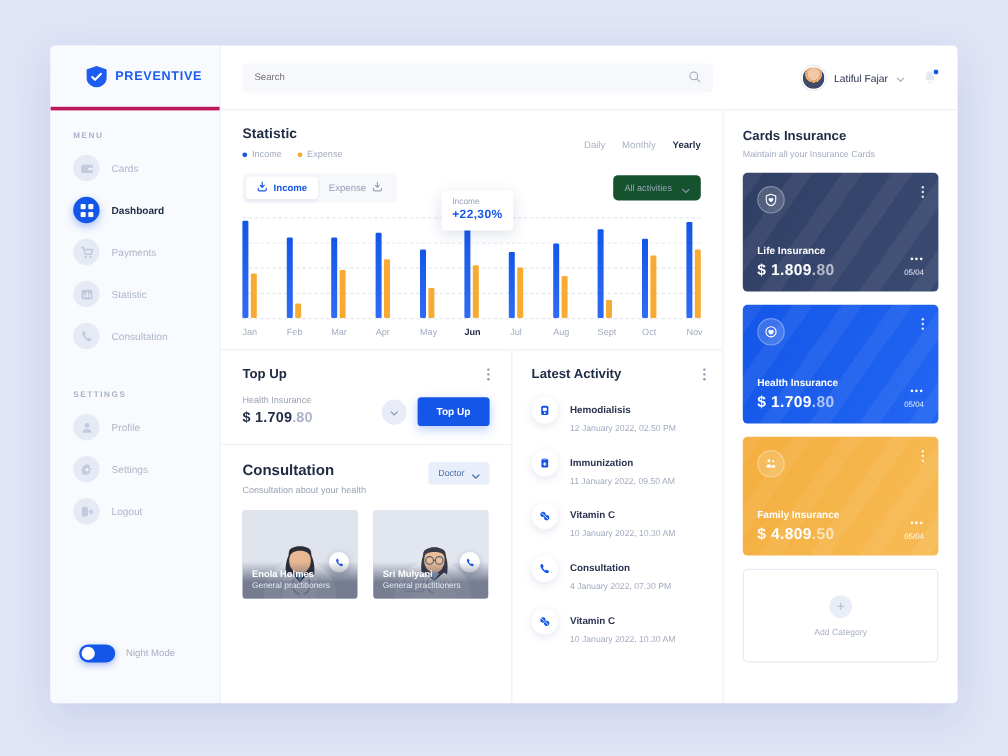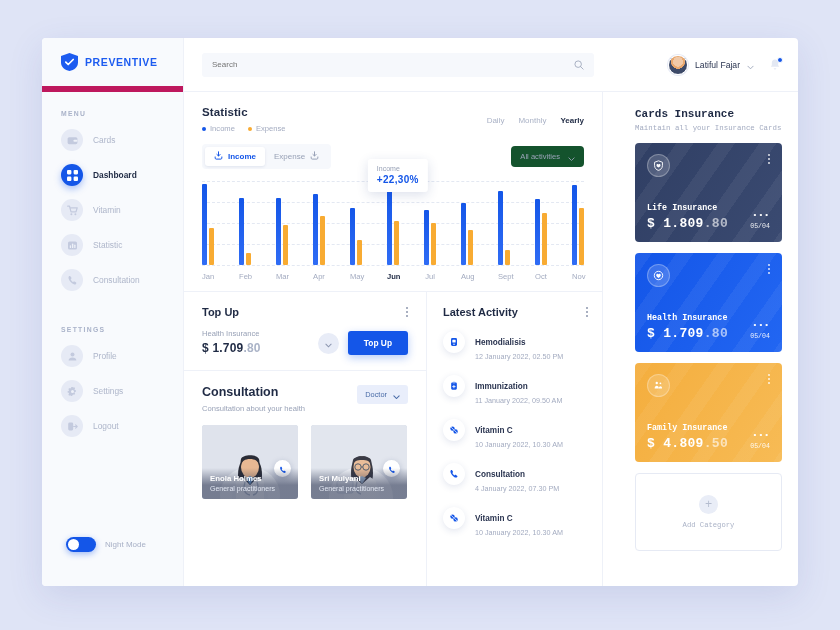--- a/index.html
+++ b/index.html
@@ -20,22 +20,22 @@
 
   
   .sidebar {
     width: 142px; flex: 0 0 142px;
     background: #f8fAfd;
     border-right: 1px solid #eef1f8;
     display: flex; flex-direction: column;
   }
   .brand {
     height: 54px; display: flex; align-items: center; gap: 7px;
-    padding-left: 19px;
-    border-bottom: 6px solid #be185d;
+    padding-left: 30px;
+    border-bottom: 3px solid #be185d;
   }
   .brand-mark { width: 17px; height: 18px; flex: 0 0 17px; }
   .brand-name {
     font-size: 10.5px; font-weight: bold; letter-spacing: 0.6px;
     color: #1d5cf0;
   }
   .nav-section { padding: 18px 0 0 19px; }
   .nav-label {
     font-size: 6.8px; letter-spacing: 1.3px; font-weight: bold;
     color: #a9b2c9; margin-bottom: 12px;
@@ -94,22 +94,21 @@
   .bell { position: relative; width: 14px; height: 14px; cursor: pointer; }
   .bell .dot {
     position: absolute; right: -1px; top: -1px; width: 6px; height: 6px;
     border-radius: 50%; background: #1456e8; border: 1px solid #fff;
   }
 
   .body { flex: 1; display: flex; min-height: 0; }
   .center { flex: 1; min-width: 0; display: flex; flex-direction: column; }
   .rightcol {
     width: 196px; flex: 0 0 196px; border-left: 1px solid #eef1f8;
-    padding: 16px 16px 0 32px;
-    font-family: Liberation Mono, monospace;
+    padding: 16px 16px 0 16px;
   }
 
   
   .stat { padding: 14px 18px 10px 18px; border-bottom: 1px solid #eef1f8; }
   .stat-head { display: flex; align-items: flex-start; }
   .stat-title { font-size: 11.5px; font-weight: bold; color: #1f2a44; letter-spacing: .1px;}
   .legend { display: flex; gap: 13px; margin-top: 6px; }
   .legend span { font-size: 7.6px; color: #a3abc0; display: flex; align-items: center; gap: 4px; }
   .ldot { width: 4px; height: 4px; border-radius: 50%; display: inline-block; }
   .periods { margin-left: auto; display: flex; gap: 14px; align-items: center; padding-top: 10px; }
@@ -315,21 +314,21 @@
       </div>
 
       <div class="nav-item">
         <span class="nav-ico">
           <svg viewBox="0 0 11 11">
               <path d="M0.7 1.2h1.8l1.5 5.6h5l1.2-3.9H3.2" stroke="#c3cade" stroke-width="1.25" fill="none" stroke-linecap="round" stroke-linejoin="round"></path>
               <circle cx="4.4" cy="9.2" r="1" fill="#c3cade"></circle>
               <circle cx="8.4" cy="9.2" r="1" fill="#c3cade"></circle>
             </svg>
         </span>
-        <span class="nav-txt">Vitamin</span>
+        <span class="nav-txt">Payments</span>
       </div>
 
       <div class="nav-item">
         <span class="nav-ico">
           <svg viewBox="0 0 11 11">
               <rect x="1" y="1.4" width="9" height="8.2" rx="1.6" fill="#c3cade"></rect>
               <rect x="2.8" y="5.2" width="1.3" height="2.8" rx=".6" fill="#eef1f8"></rect>
               <rect x="5" y="3.6" width="1.3" height="4.4" rx=".6" fill="#eef1f8"></rect>
               <rect x="7.2" y="4.6" width="1.3" height="3.4" rx=".6" fill="#eef1f8"></rect>
             </svg>

